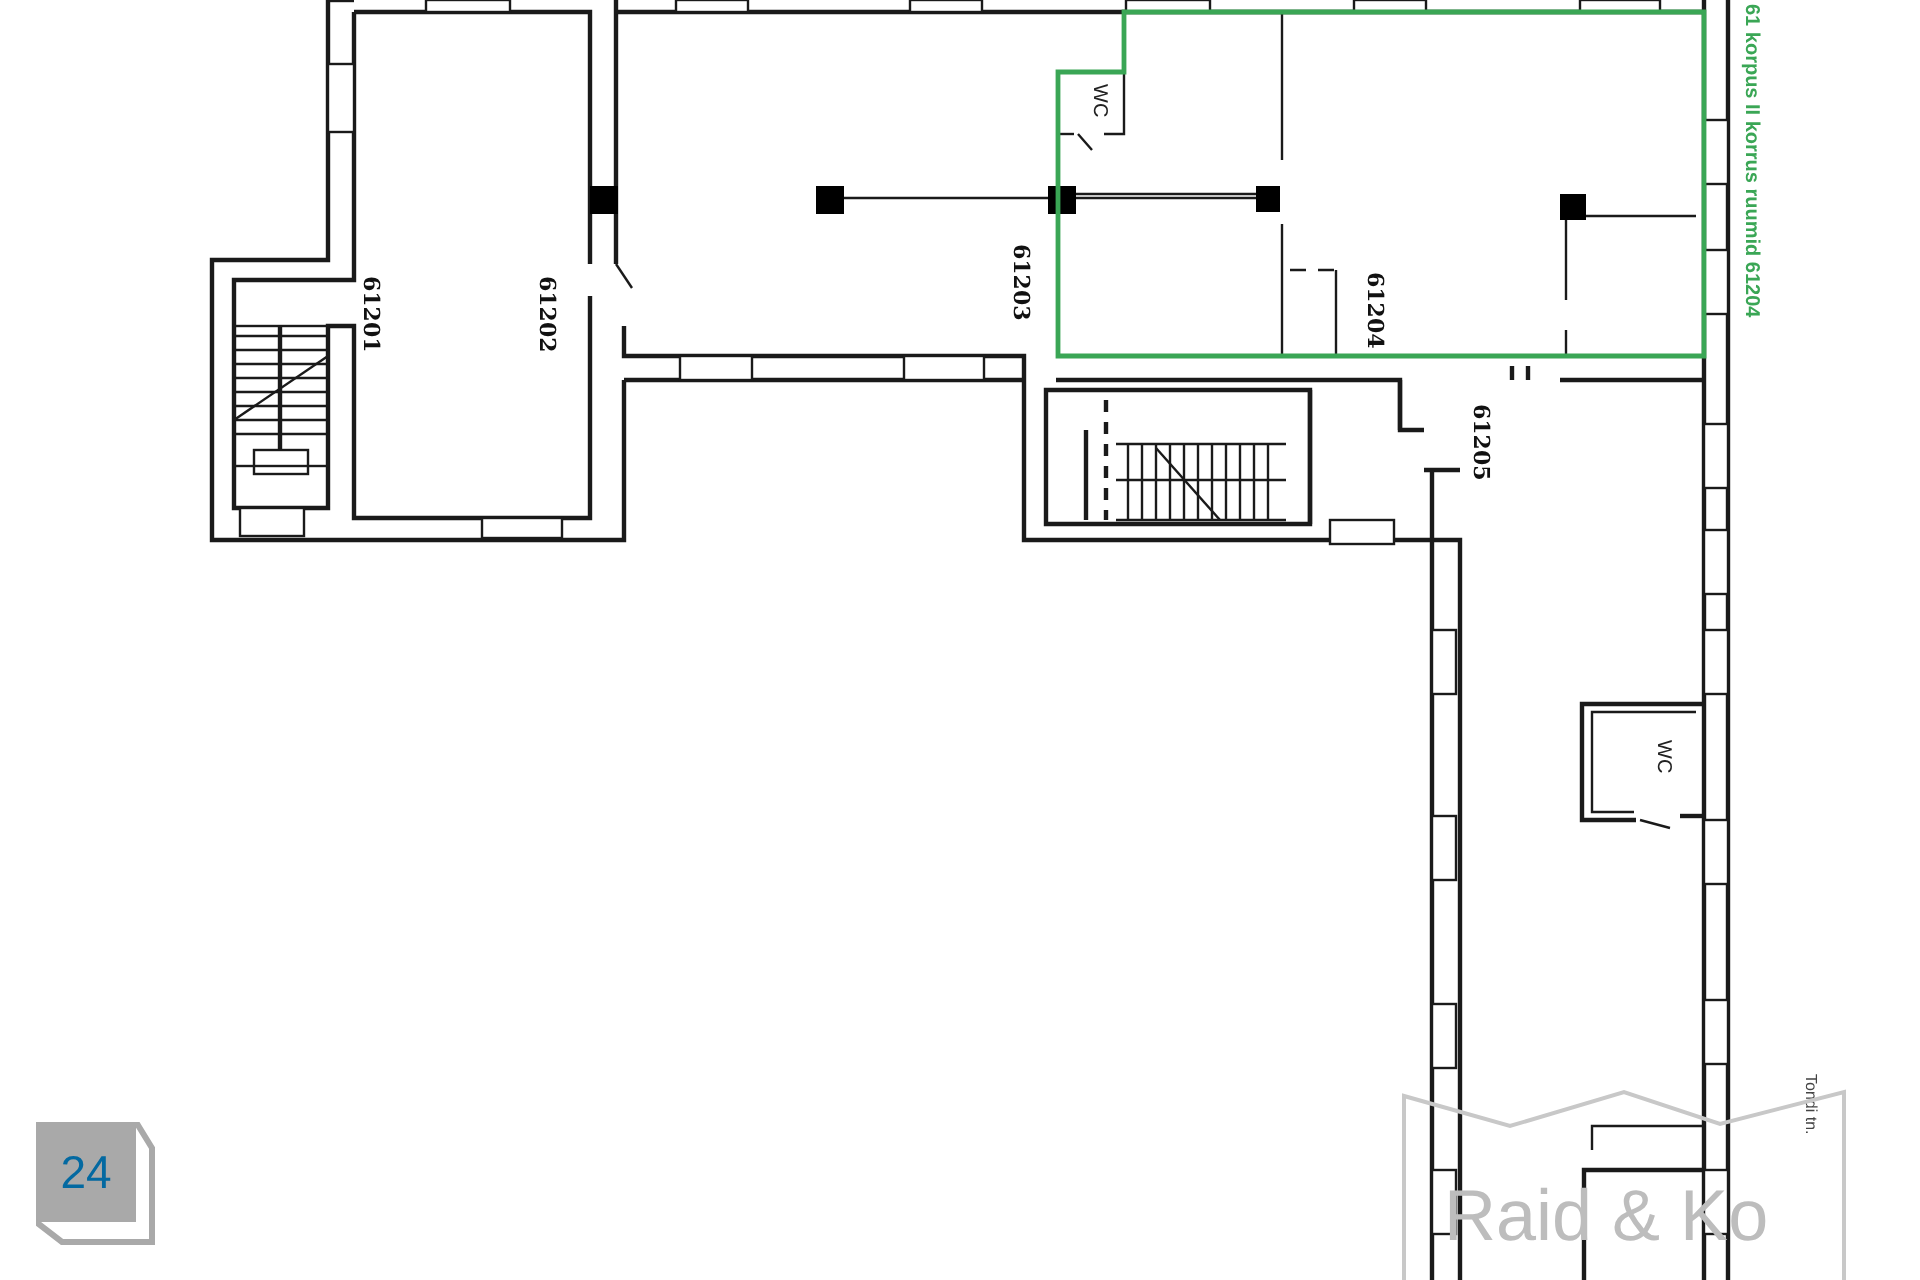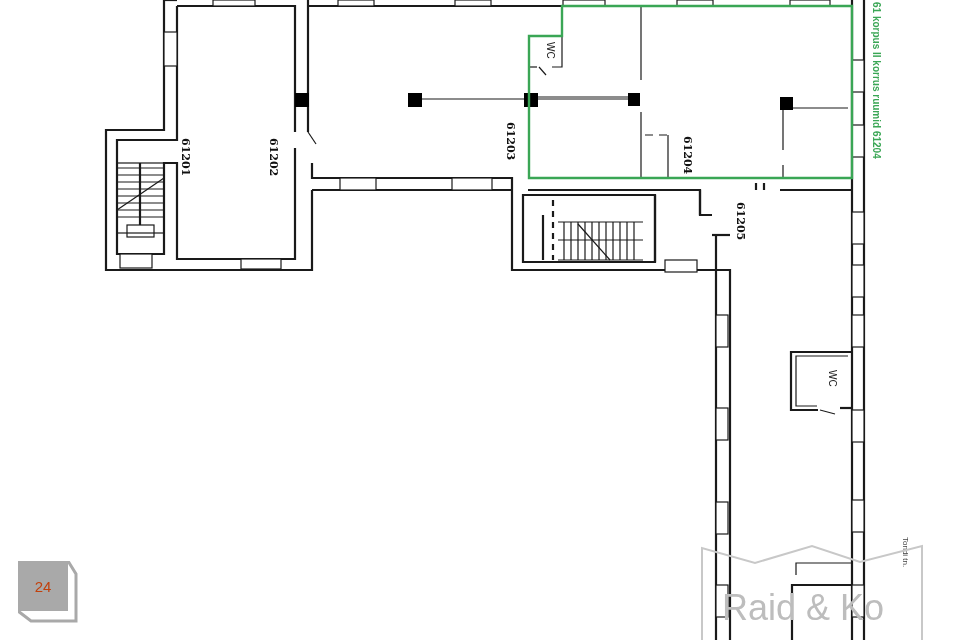--- a/index.html
+++ b/index.html
@@ -9,21 +9,21 @@
     .thin { fill: none; stroke: #1a1a1a; stroke-width: 1.2; }
     .win { fill: #ffffff; stroke: #1a1a1a; stroke-width: 1.2; }
     .col { fill: #000000; }
     .hl { fill: none; stroke-width: 2.4; }
     .room-label { font-family: "DejaVu Serif", serif; font-size: 11px; font-weight: bold; fill: #111; }
     .wc-label { font-family: "Liberation Sans", sans-serif; font-size: 10px; fill: #222; }
     .side-note { font-family: "Liberation Sans", sans-serif; font-size: 10px; font-weight: bold; }
     .street { font-family: "Liberation Sans", sans-serif; font-size: 8px; fill: #444; }
     .wm-text { font-family: "Liberation Sans", sans-serif; font-size: 36px; fill: #bdbdbd; }
     .badge { position: absolute; left: 18px; top: 561px; width: 60px; height: 60px; }
-    .badge-num { position: absolute; left: 0; top: 0; width: 50px; height: 50px; display: flex; align-items: center; justify-content: center; color: #c2410c; font-size: 15px; font-family: "Liberation Sans", sans-serif; }
+    .badge-num { position: absolute; left: 0; top: 0; width: 50px; height: 50px; display: flex; align-items: center; justify-content: center; color: #0369a1; font-size: 23px; font-family: "Liberation Sans", sans-serif; }
   </style>
 </head>
 <body>
 
 <svg id="plan" viewBox="0 0 960 640" xmlns="http://www.w3.org/2000/svg">
 
   <g>
     <path class="wall" d="M164 0 V130 H106 V270 H312 V190"></path>
     <path class="wall" d="M177 6 V140 H117 V254 H164 V163 H177 V259 H295 V148"></path>
     <path class="wall" d="M177 6 H295 V132"></path>

